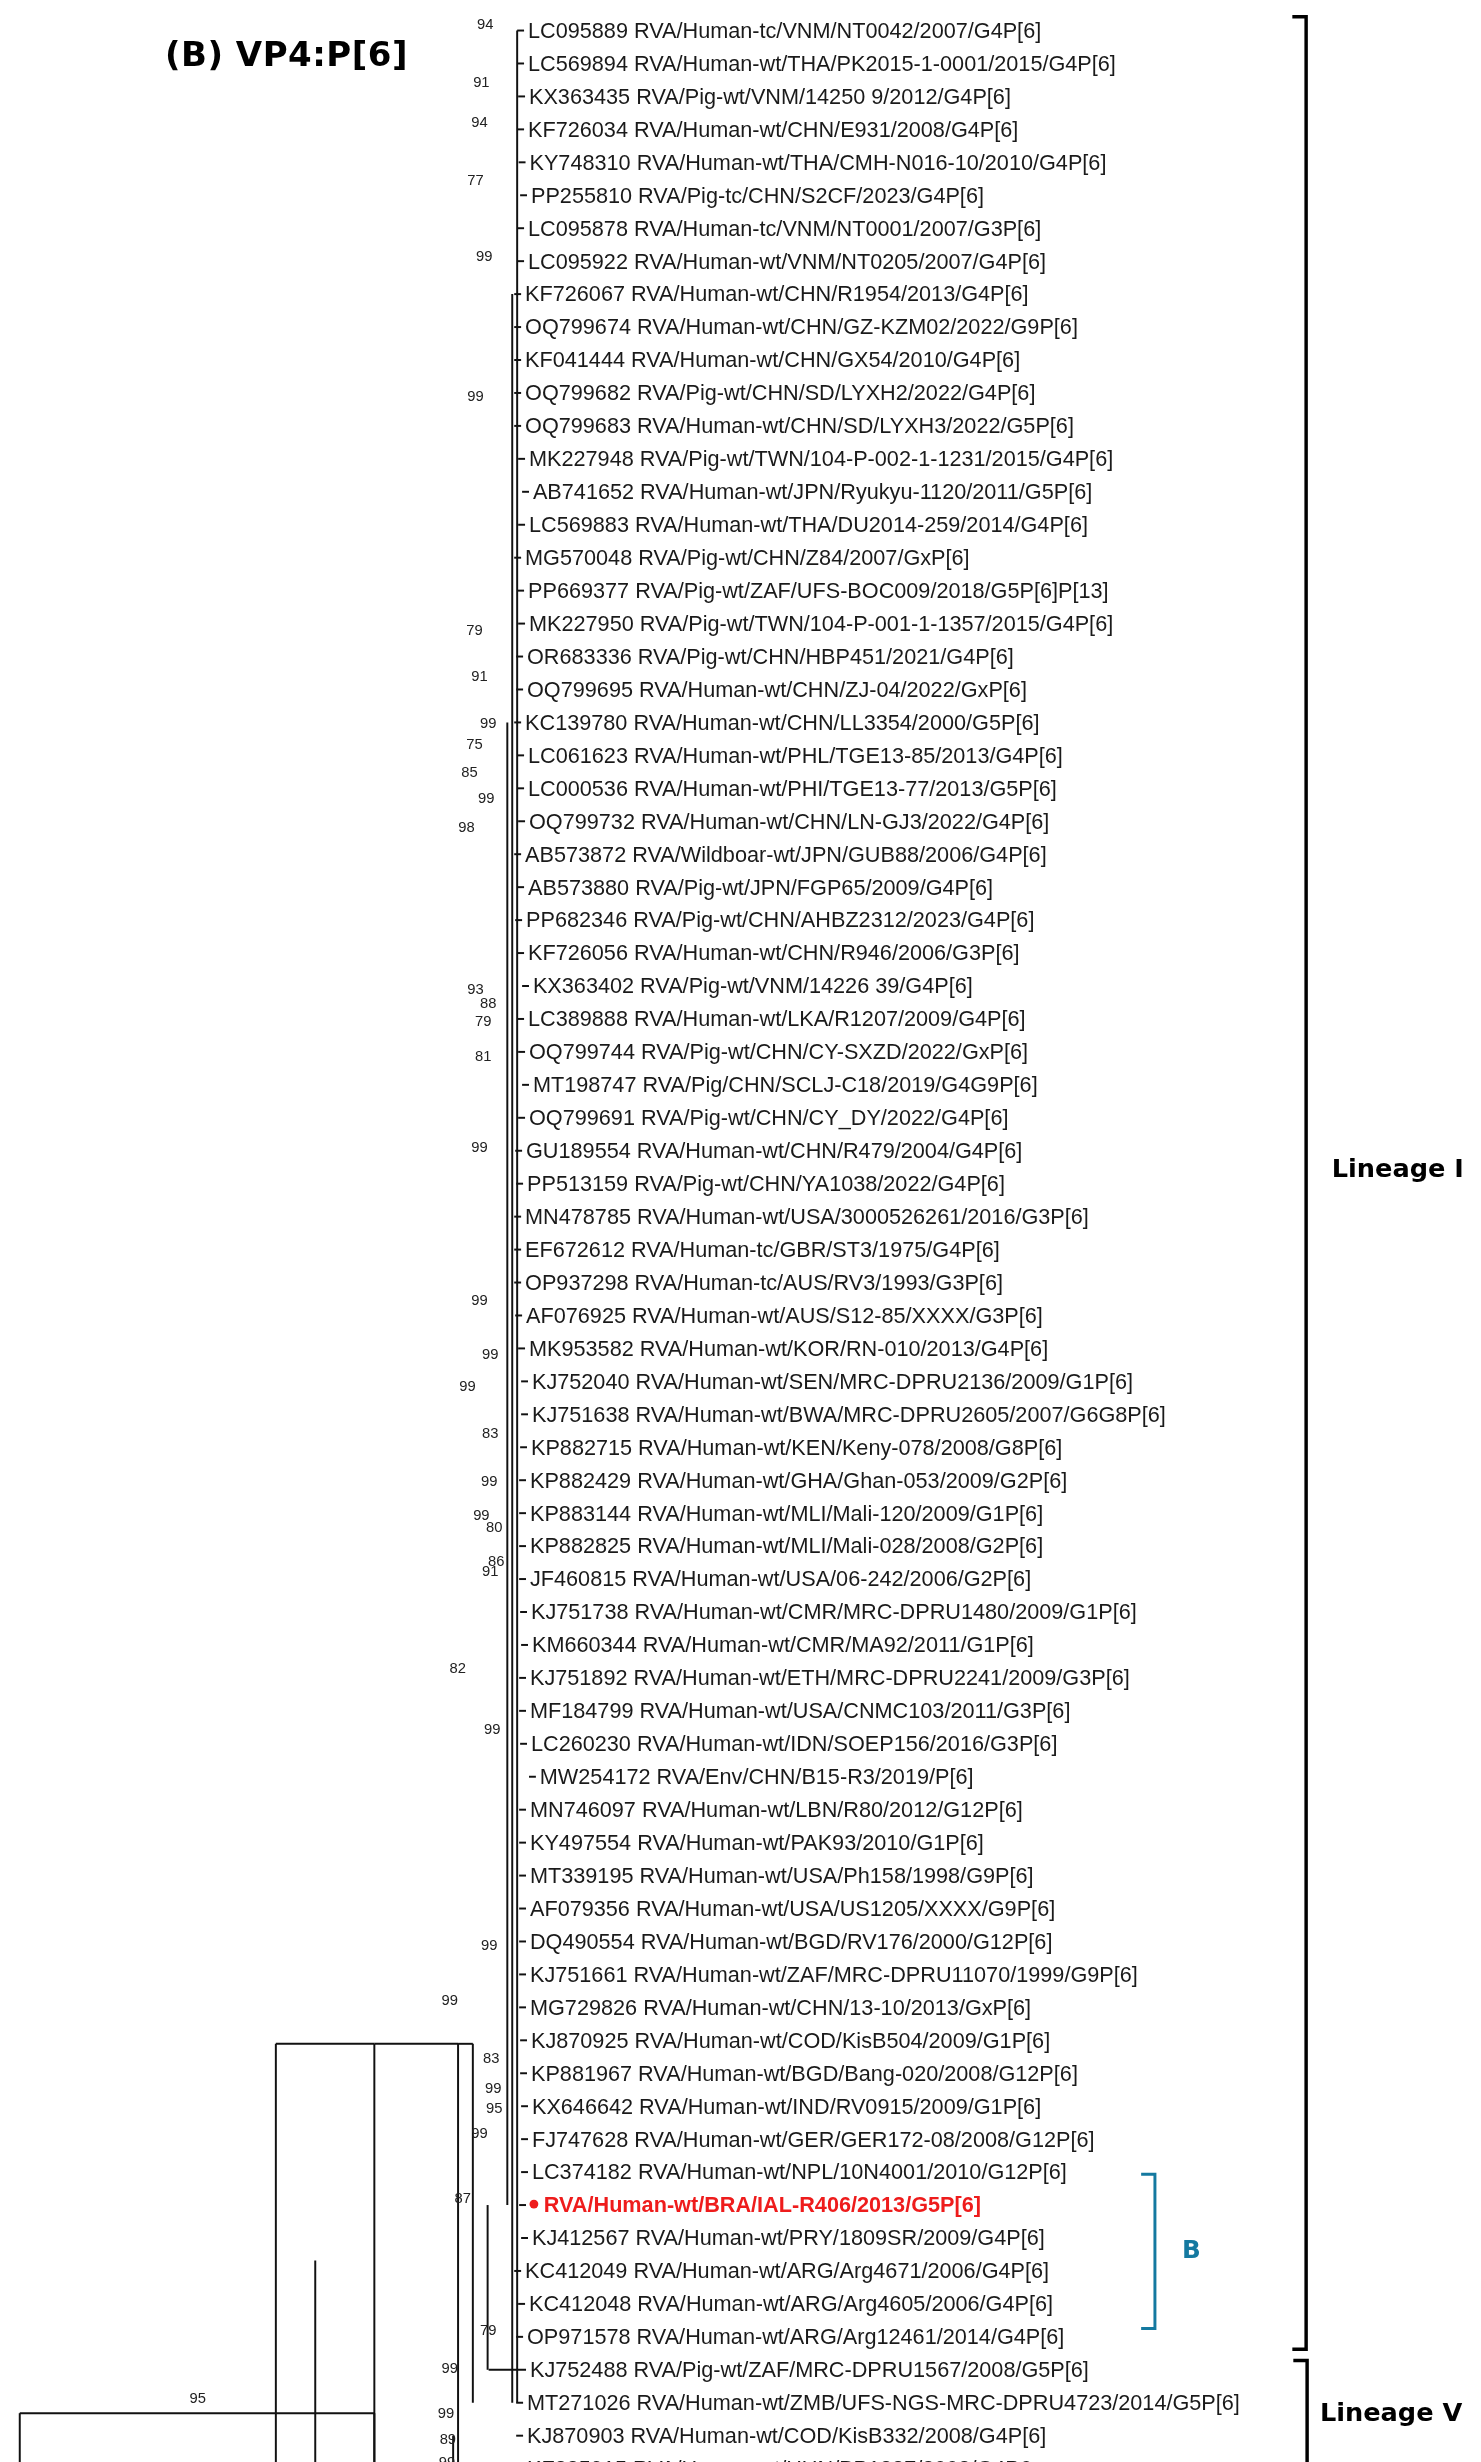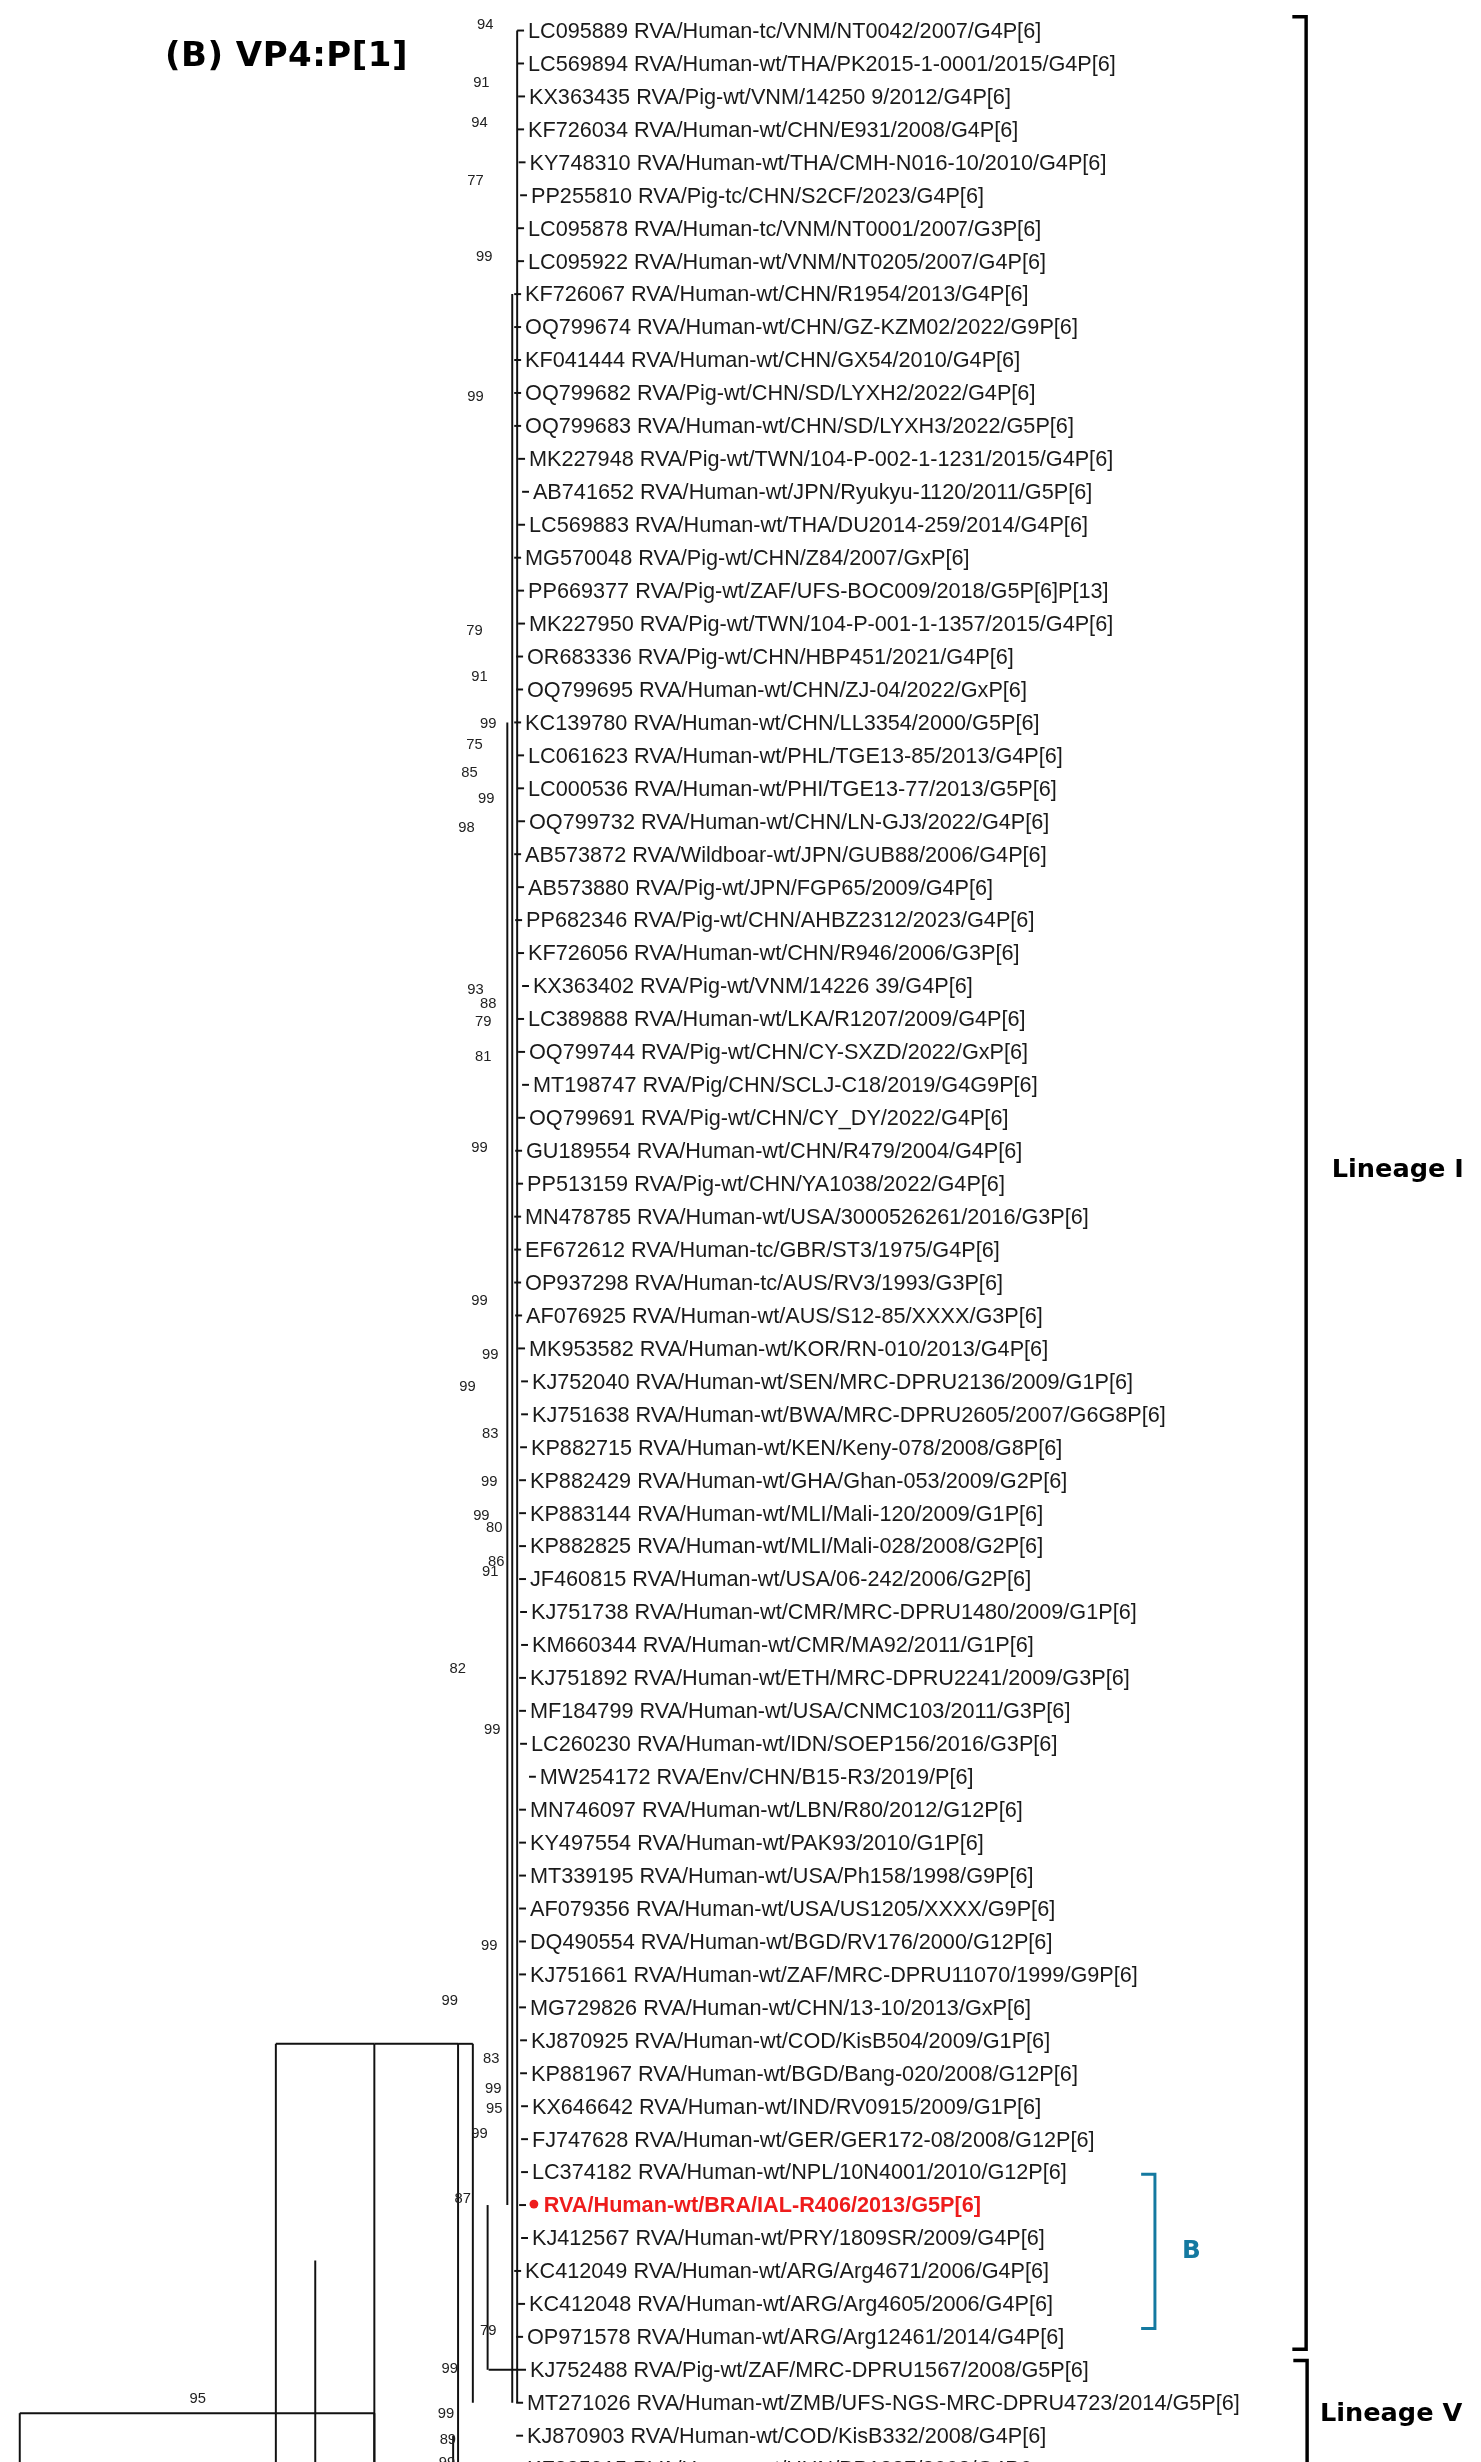--- a/index.html
+++ b/index.html
@@ -12,21 +12,21 @@
   .title { position: absolute; left: 165px; top: 34px; font-family: "DejaVu Sans", sans-serif; font-weight: bold; font-size: 34px; color: #000; letter-spacing: 0.5px; }
   .lineage-label { font-family: "DejaVu Sans", sans-serif; font-weight: bold; font-size: 52px; fill: #000; }
   .bracket { stroke: #000; stroke-width: 7; fill: none; }
   .bracket-b { stroke: #1479a0; stroke-width: 6; fill: none; }
   .b-label { font-family: "DejaVu Sans", sans-serif; font-weight: bold; font-size: 50px; fill: #1479a0; }
   .scale-label { font-family: "Liberation Sans", sans-serif; font-size: 30px; fill: #222; }
 </style>
 </head>
 <body>
 
-<div class="title">(B) VP4:P[1]</div>
+<div class="title">(B) VP4:P[6]</div>
 
 <svg id="tree-svg" width="1482" height="2785" viewBox="0 0 3009 5655">
   <g id="branches">
       <line x1="1050" y1="62" x2="1064" y2="62" class="branch"></line>
       <line x1="1050" y1="128.9" x2="1064" y2="128.9" class="branch"></line>
       <line x1="1052" y1="195.8" x2="1066" y2="195.8" class="branch"></line>
       <line x1="1050" y1="262.70000000000005" x2="1064" y2="262.70000000000005" class="branch"></line>
       <line x1="1053" y1="329.6" x2="1067" y2="329.6" class="branch"></line>
       <line x1="1056" y1="396.5" x2="1070" y2="396.5" class="branch"></line>
       <line x1="1050" y1="463.40000000000003" x2="1064" y2="463.40000000000003" class="branch"></line>

